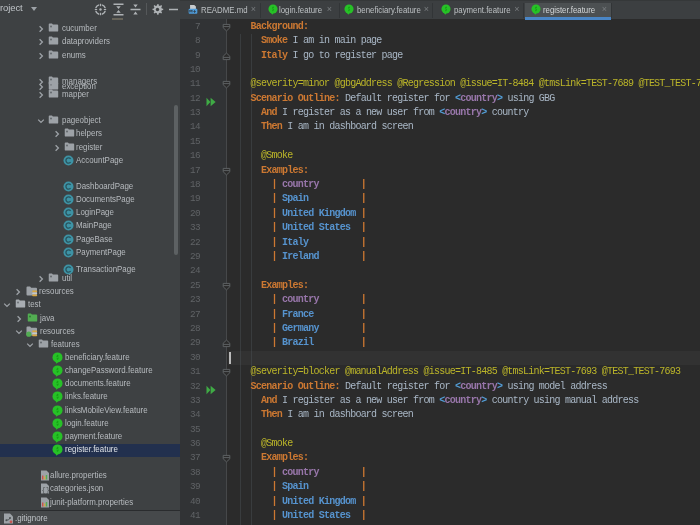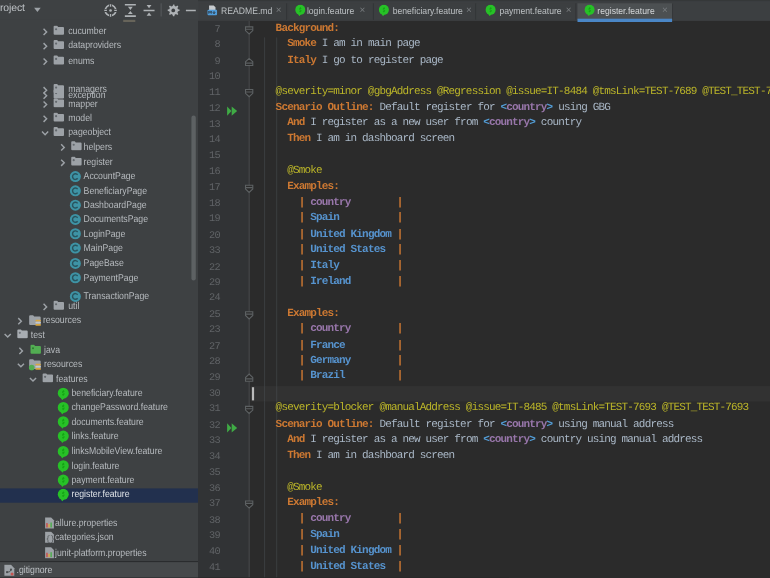--- a/index.html
+++ b/index.html
@@ -150,32 +150,20 @@
             <path d="M2.6 1.2 L5.4 4 L2.6 6.8" stroke="#9da2a7" stroke-width="1.3" fill="none"></path>
           </svg>
           <span class="icw" style="left:48px">
             <svg class="ic" width="10.5" height="9" viewBox="0 0 11 10">
               <path fill="#9da2a7" d="M0.5 1.5 q0-1 1-1 h2.6 l1 1.2 h4.9 q1 0 1 1 v5.8 q0 1-1 1 h-8.5 q-1 0-1-1 z"></path>
               <circle cx="3" cy="4" r="1.1" fill="#63686d"></circle>
             </svg>
           </span>
           <span class="tl" style="left:61.5px">mapper</span>
         </div>
-<div class="trow" style="top:83.6px">
-          <svg class="ch" style="left:37px" width="8" height="8" viewBox="0 0 8 8">
-            <path d="M2.6 1.2 L5.4 4 L2.6 6.8" stroke="#9da2a7" stroke-width="1.3" fill="none"></path>
-          </svg>
-          <span class="icw" style="left:48px">
-            <svg class="ic" width="10.5" height="9" viewBox="0 0 11 10">
-              <path fill="#9da2a7" d="M0.5 1.5 q0-1 1-1 h2.6 l1 1.2 h4.9 q1 0 1 1 v5.8 q0 1-1 1 h-8.5 q-1 0-1-1 z"></path>
-              <circle cx="3" cy="4" r="1.1" fill="#63686d"></circle>
-            </svg>
-          </span>
-          <span class="tl" style="left:61.5px">model</span>
-        </div>
 <div class="trow" style="top:96.8px">
           <svg class="ch" style="left:37px" width="8" height="8" viewBox="0 0 8 8">
             <path d="M1.2 2.6 L4 5.4 L6.8 2.6" stroke="#9da2a7" stroke-width="1.3" fill="none"></path>
           </svg>
           <span class="icw" style="left:48px">
             <svg class="ic" width="10.5" height="9" viewBox="0 0 11 10">
               <path fill="#9da2a7" d="M0.5 1.5 q0-1 1-1 h2.6 l1 1.2 h4.9 q1 0 1 1 v5.8 q0 1-1 1 h-8.5 q-1 0-1-1 z"></path>
               <circle cx="3" cy="4" r="1.1" fill="#63686d"></circle>
             </svg>
           </span>
@@ -206,29 +194,20 @@
           <span class="tl" style="left:75.5px">register</span>
         </div>
 <div class="trow" style="top:136.2px">
           <span class="icw" style="left:63px">
             <svg class="ic" width="11" height="11" viewBox="0 0 11 11">
               <circle cx="5.5" cy="5.5" r="5" fill="#3e93a5"></circle>
               <path d="M7.6 3.9 a2.6 2.6 0 1 0 0 3.2" stroke="#29545e" stroke-width="1.3" fill="none"></path>
             </svg>
           </span>
           <span class="tl" style="left:75.5px">AccountPage</span>
-        </div>
-<div class="trow" style="top:149.3px">
-          <span class="icw" style="left:63px">
-            <svg class="ic" width="11" height="11" viewBox="0 0 11 11">
-              <circle cx="5.5" cy="5.5" r="5" fill="#3e93a5"></circle>
-              <path d="M7.6 3.9 a2.6 2.6 0 1 0 0 3.2" stroke="#29545e" stroke-width="1.3" fill="none"></path>
-            </svg>
-          </span>
-          <span class="tl" style="left:75.5px">BeneficiaryPage</span>
         </div>
 <div class="trow" style="top:162.5px">
           <span class="icw" style="left:63px">
             <svg class="ic" width="11" height="11" viewBox="0 0 11 11">
               <circle cx="5.5" cy="5.5" r="5" fill="#3e93a5"></circle>
               <path d="M7.6 3.9 a2.6 2.6 0 1 0 0 3.2" stroke="#29545e" stroke-width="1.3" fill="none"></path>
             </svg>
           </span>
           <span class="tl" style="left:75.5px">DashboardPage</span>
         </div>
@@ -538,21 +517,21 @@
 <div class="gnum" style="top:288.5px">27</div>
 <div class="cl" style="top:288.5px">        <b class="p">|</b> <b class="v">France</b>         <b class="p">|</b></div>
 <div class="gnum" style="top:302.9px">28</div>
 <div class="cl" style="top:302.9px">        <b class="p">|</b> <b class="v">Germany</b>        <b class="p">|</b></div>
 <div class="gnum" style="top:317.3px">29</div>
 <div class="cl" style="top:317.3px">        <b class="p">|</b> <b class="v">Brazil</b>         <b class="p">|</b></div>
 <div class="gnum" style="top:331.7px">30</div>
 <div class="gnum" style="top:346.1px">31</div>
 <div class="cl" style="top:346.1px">    <span class="g">@severity=blocker @manualAddress @issue=IT-8485 @tmsLink=TEST-7693 @TEST_TEST-7693</span></div>
 <div class="gnum" style="top:360.5px">32</div>
-<div class="cl" style="top:360.5px">    <b class="k">Scenario Outline:</b><span class="t"> Default register for </span><b class="br">&lt;</b><b class="h">country</b><b class="br">&gt;</b><span class="t"> using manual address</span></div>
+<div class="cl" style="top:360.5px">    <b class="k">Scenario Outline:</b><span class="t"> Default register for </span><b class="br">&lt;</b><b class="h">country</b><b class="br">&gt;</b><span class="t"> using model address</span></div>
 <div class="gnum" style="top:374.9px">33</div>
 <div class="cl" style="top:374.9px">      <b class="k">And</b><span class="t"> I register as a new user from </span><b class="br">&lt;</b><b class="h">country</b><b class="br">&gt;</b><span class="t"> country using manual address</span></div>
 <div class="gnum" style="top:389.2px">34</div>
 <div class="cl" style="top:389.2px">      <b class="k">Then</b><span class="t"> I am in dashboard screen</span></div>
 <div class="gnum" style="top:403.6px">35</div>
 <div class="gnum" style="top:418.0px">36</div>
 <div class="cl" style="top:418.0px">      <span class="g">@Smoke</span></div>
 <div class="gnum" style="top:432.4px">37</div>
 <div class="cl" style="top:432.4px">      <b class="k">Examples:</b></div>
 <div class="gnum" style="top:446.8px">38</div>

